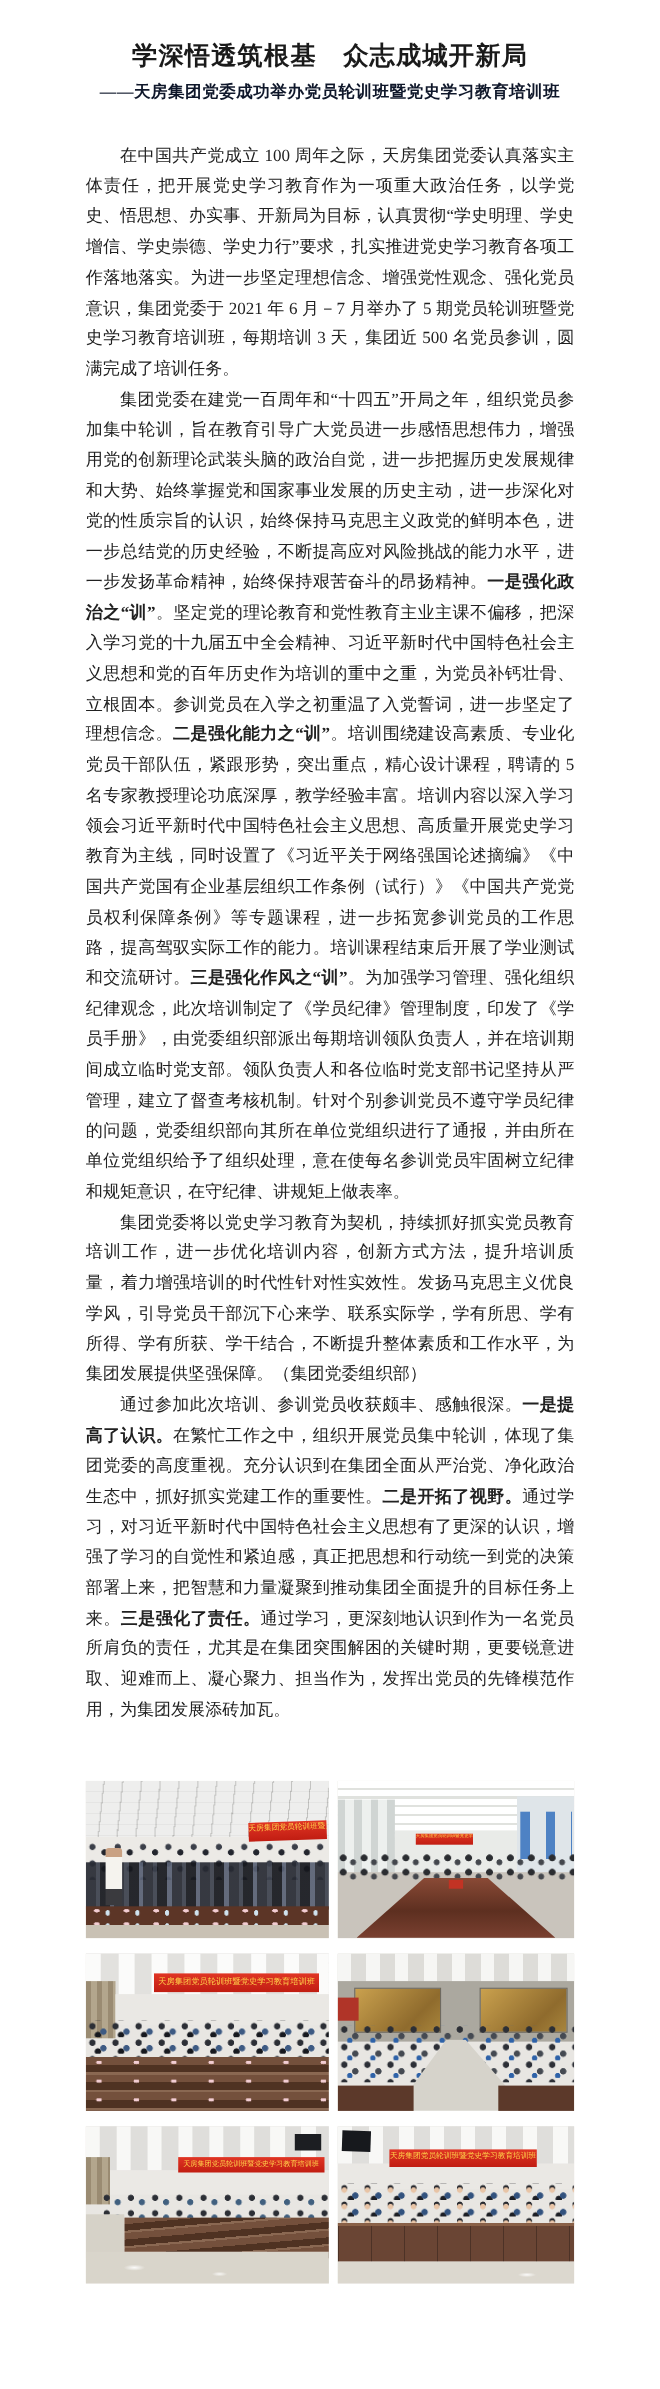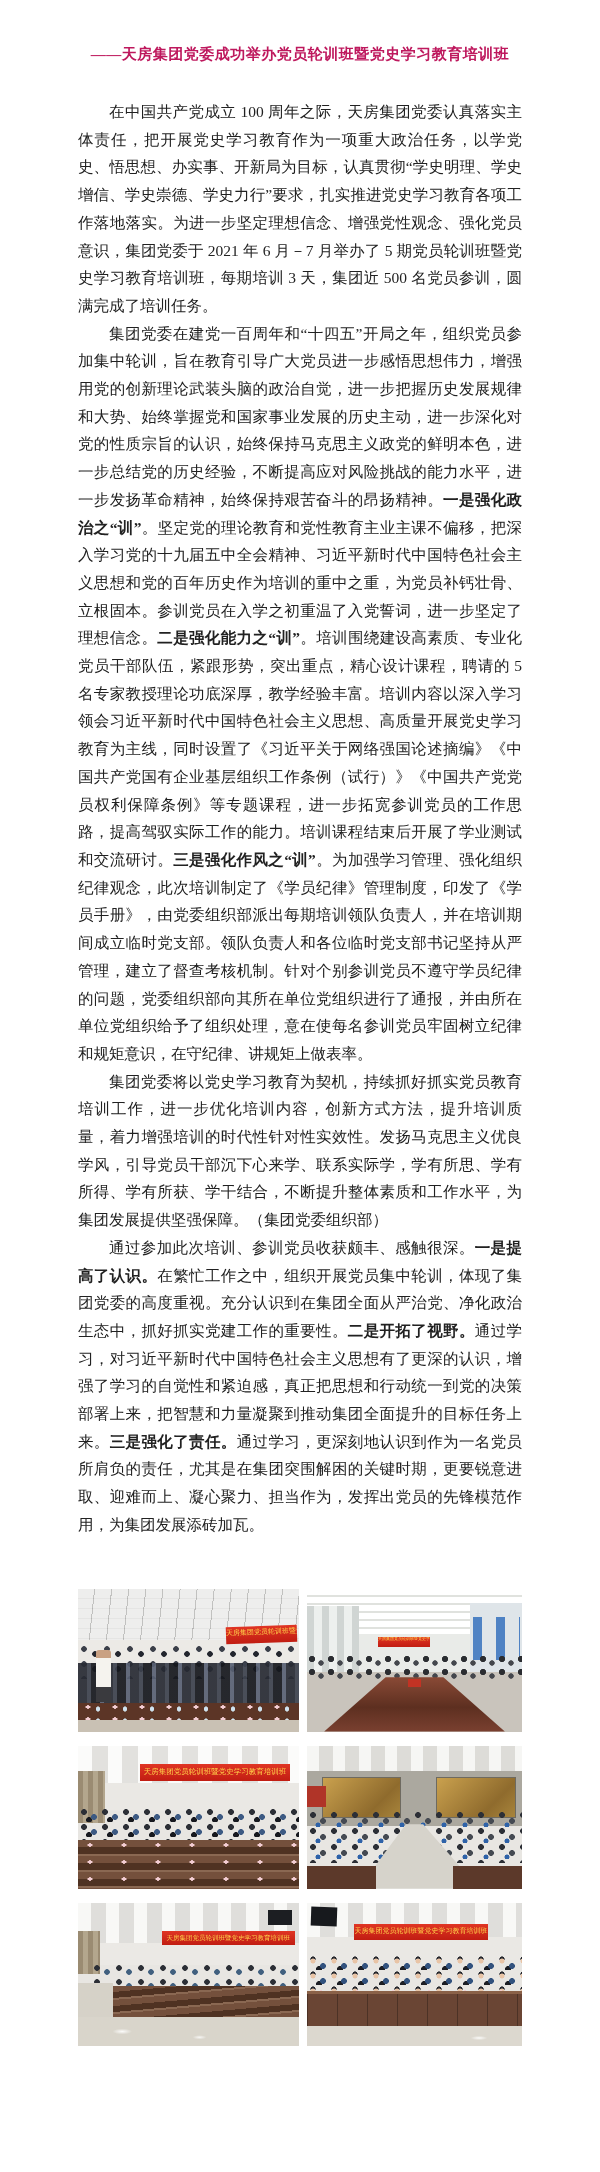--- a/index.html
+++ b/index.html
@@ -7,21 +7,21 @@
     width:600px;height:2172px;overflow:hidden;background:#ffffff;
     font-family:"Liberation Serif","DejaVu Serif",serif;color:#212121;
   }
   .doc{padding-top:36px;}
   .title{
     margin:0;text-align:center;font-size:23px;line-height:30px;
     font-weight:700;letter-spacing:1px;color:#1a1a1a;
   }
   .subtitle{
     margin:8px 0 0 0;text-align:center;font-size:15px;line-height:20px;
-    font-weight:700;color:#be185d;letter-spacing:.5px;
+    font-weight:700;color:#0f172a;letter-spacing:.5px;
   }
   .body-text{
     margin:34px 78px 0 78px;width:444px;
     font-size:15.5px;line-height:27.7px;text-align:justify;
   }
   .body-text p{margin:0;text-indent:2em;}
   .body-text b{font-weight:700;}
 
   
   .photo-grid{
@@ -153,20 +153,21 @@
     background-image:radial-gradient(ellipse 4px 2.5px at 14px 4px,#f3cdd3 60%,transparent 70%);
     background-size:36px 9px;}
   .p6-floor{bottom:0;left:0;right:0;height:14%;background:#dcd8cf;
     background-image:radial-gradient(ellipse 12px 3px at 80% 60%,rgba(255,255,255,.9),transparent 70%);}
 </style>
 </head>
 <body>
 
 <div class="doc">
 
+  <h1 class="title">学深悟透筑根基　众志成城开新局</h1>
   <h2 class="subtitle">——天房集团党委成功举办党员轮训班暨党史学习教育培训班</h2>
 
   <div class="body-text">
     <p>在中国共产党成立 100 周年之际，天房集团党委认真落实主体责任，把开展党史学习教育作为一项重大政治任务，以学党史、悟思想、办实事、开新局为目标，认真贯彻“学史明理、学史增信、学史崇德、学史力行”要求，扎实推进党史学习教育各项工作落地落实。为进一步坚定理想信念、增强党性观念、强化党员意识，集团党委于 2021 年 6 月－7 月举办了 5 期党员轮训班暨党史学习教育培训班，每期培训 3 天，集团近 500 名党员参训，圆满完成了培训任务。</p>
     <p><span>集团党委在建党一百周年和“十四五”开局之年，组织党员参加集中轮训，旨在教育引导广大党员进一步感悟思想伟力，增强用党的创新理论武装头脑的政治自觉，进一步把握历史发展规律和大势、始终掌握党和国家事业发展的历史主动，进一步深化对党的性质宗旨的认识，始终保持马克思主义政党的鲜明本色，进一步总结党的历史经验，不断提高应对风险挑战的能力水平，进一步发扬革命精神，始终保持艰苦奋斗的昂扬精神。</span><b>一是强化政治之“训”</b><span>。坚定党的理论教育和党性教育主业主课不偏移，把深入学习党的十九届五中全会精神、习近平新时代中国特色社会主义思想和党的百年历史作为培训的重中之重，为党员补钙壮骨、立根固本。参训党员在入学之初重温了入党誓词，进一步坚定了理想信念。</span><b>二是强化能力之“训”</b><span>。培训围绕建设高素质、专业化党员干部队伍，紧跟形势，突出重点，精心设计课程，聘请的 5 名专家教授理论功底深厚，教学经验丰富。培训内容以深入学习领会习近平新时代中国特色社会主义思想、高质量开展党史学习教育为主线，同时设置了《习近平关于网络强国论述摘编》《中国共产党国有企业基层组织工作条例（试行）》《中国共产党党员权利保障条例》等专题课程，进一步拓宽参训党员的工作思路，提高驾驭实际工作的能力。培训课程结束后开展了学业测试和交流研讨。</span><b>三是强化作风之“训”</b><span>。为加强学习管理、强化组织纪律观念，此次培训制定了《学员纪律》管理制度，印发了《学员手册》，由党委组织部派出每期培训领队负责人，并在培训期间成立临时党支部。领队负责人和各位临时党支部书记坚持从严管理，建立了督查考核机制。针对个别参训党员不遵守学员纪律的问题，党委组织部向其所在单位党组织进行了通报，并由所在单位党组织给予了组织处理，意在使每名参训党员牢固树立纪律和规矩意识，在守纪律、讲规矩上做表率。</span></p>
     <p>集团党委将以党史学习教育为契机，持续抓好抓实党员教育培训工作，进一步优化培训内容，创新方式方法，提升培训质量，着力增强培训的时代性针对性实效性。发扬马克思主义优良学风，引导党员干部沉下心来学、联系实际学，学有所思、学有所得、学有所获、学干结合，不断提升整体素质和工作水平，为集团发展提供坚强保障。（集团党委组织部）</p>
     <p><span>通过参加此次培训、参训党员收获颇丰、感触很深。</span><b>一是提高了认识。</b><span>在繁忙工作之中，组织开展党员集中轮训，体现了集团党委的高度重视。充分认识到在集团全面从严治党、净化政治生态中，抓好抓实党建工作的重要性。</span><b>二是开拓了视野。</b><span>通过学习，对习近平新时代中国特色社会主义思想有了更深的认识，增强了学习的自觉性和紧迫感，真正把思想和行动统一到党的决策部署上来，把智慧和力量凝聚到推动集团全面提升的目标任务上来。</span><b>三是强化了责任。</b><span>通过学习，更深刻地认识到作为一名党员所肩负的责任，尤其是在集团突围解困的关键时期，更要锐意进取、迎难而上、凝心聚力、担当作为，发挥出党员的先锋模范作用，为集团发展添砖加瓦。</span></p>
   </div>
 
   <div class="photo-grid">

